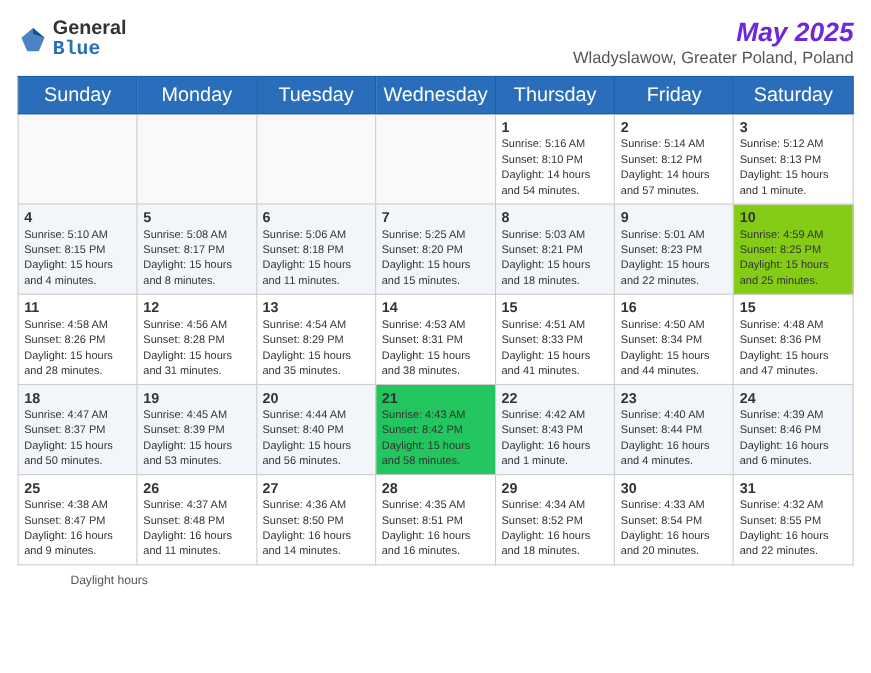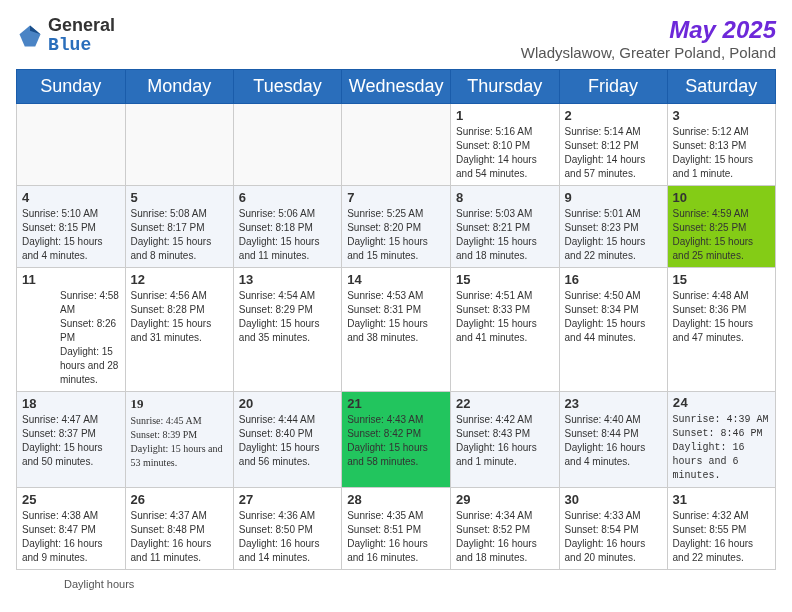--- a/index.html
+++ b/index.html
@@ -203,21 +203,21 @@
         <td style="background: #84cc16;">
           <span class="day-num">10</span>
           <div class="day-info" style="white-space: pre-line;">Sunrise: 4:59 AM
 Sunset: 8:25 PM
 Daylight: 15 hours and 25 minutes.</div>
         </td>
       </tr>
       <tr style="background: rgb(255, 255, 255);">
         <td>
           <span class="day-num">11</span>
-          <div class="day-info" style="white-space: pre-line; margin-left: 38px;">Sunrise: 4:58 AM
+          <div class="day-info" style="white-space: pre-line;">Sunrise: 4:58 AM
 Sunset: 8:26 PM
 Daylight: 15 hours and 28 minutes.</div>
         </td>
         <td>
           <span class="day-num">12</span>
           <div class="day-info" style="white-space: pre-line;">Sunrise: 4:56 AM
 Sunset: 8:28 PM
 Daylight: 15 hours and 31 minutes.</div>
         </td>
         <td>
@@ -251,21 +251,21 @@
 Daylight: 15 hours and 47 minutes.</div>
         </td>
       </tr>
       <tr style="background: rgb(242, 245, 250);">
         <td style="background: rgb(242, 245, 250);">
           <span class="day-num">18</span>
           <div class="day-info" style="white-space: pre-line;">Sunrise: 4:47 AM
 Sunset: 8:37 PM
 Daylight: 15 hours and 50 minutes.</div>
         </td>
-        <td style="background: rgb(242, 245, 250); font-family: Liberation Serif, serif;">
+        <td style="background: rgb(242, 245, 250);">
           <span class="day-num">19</span>
           <div class="day-info" style="white-space: pre-line;">Sunrise: 4:45 AM
 Sunset: 8:39 PM
 Daylight: 15 hours and 53 minutes.</div>
         </td>
         <td style="background: rgb(242, 245, 250);">
           <span class="day-num">20</span>
           <div class="day-info" style="white-space: pre-line;">Sunrise: 4:44 AM
 Sunset: 8:40 PM
 Daylight: 15 hours and 56 minutes.</div>
@@ -281,21 +281,21 @@
           <div class="day-info" style="white-space: pre-line;">Sunrise: 4:42 AM
 Sunset: 8:43 PM
 Daylight: 16 hours and 1 minute.</div>
         </td>
         <td style="background: rgb(242, 245, 250);">
           <span class="day-num">23</span>
           <div class="day-info" style="white-space: pre-line;">Sunrise: 4:40 AM
 Sunset: 8:44 PM
 Daylight: 16 hours and 4 minutes.</div>
         </td>
-        <td style="background: rgb(242, 245, 250); font-family: Liberation Mono, monospace;">
+        <td style="background: rgb(242, 245, 250);">
           <span class="day-num">24</span>
           <div class="day-info" style="white-space: pre-line;">Sunrise: 4:39 AM
 Sunset: 8:46 PM
 Daylight: 16 hours and 6 minutes.</div>
         </td>
       </tr>
       <tr style="background: rgb(255, 255, 255);">
         <td>
           <span class="day-num">25</span>
           <div class="day-info" style="white-space: pre-line;">Sunrise: 4:38 AM

